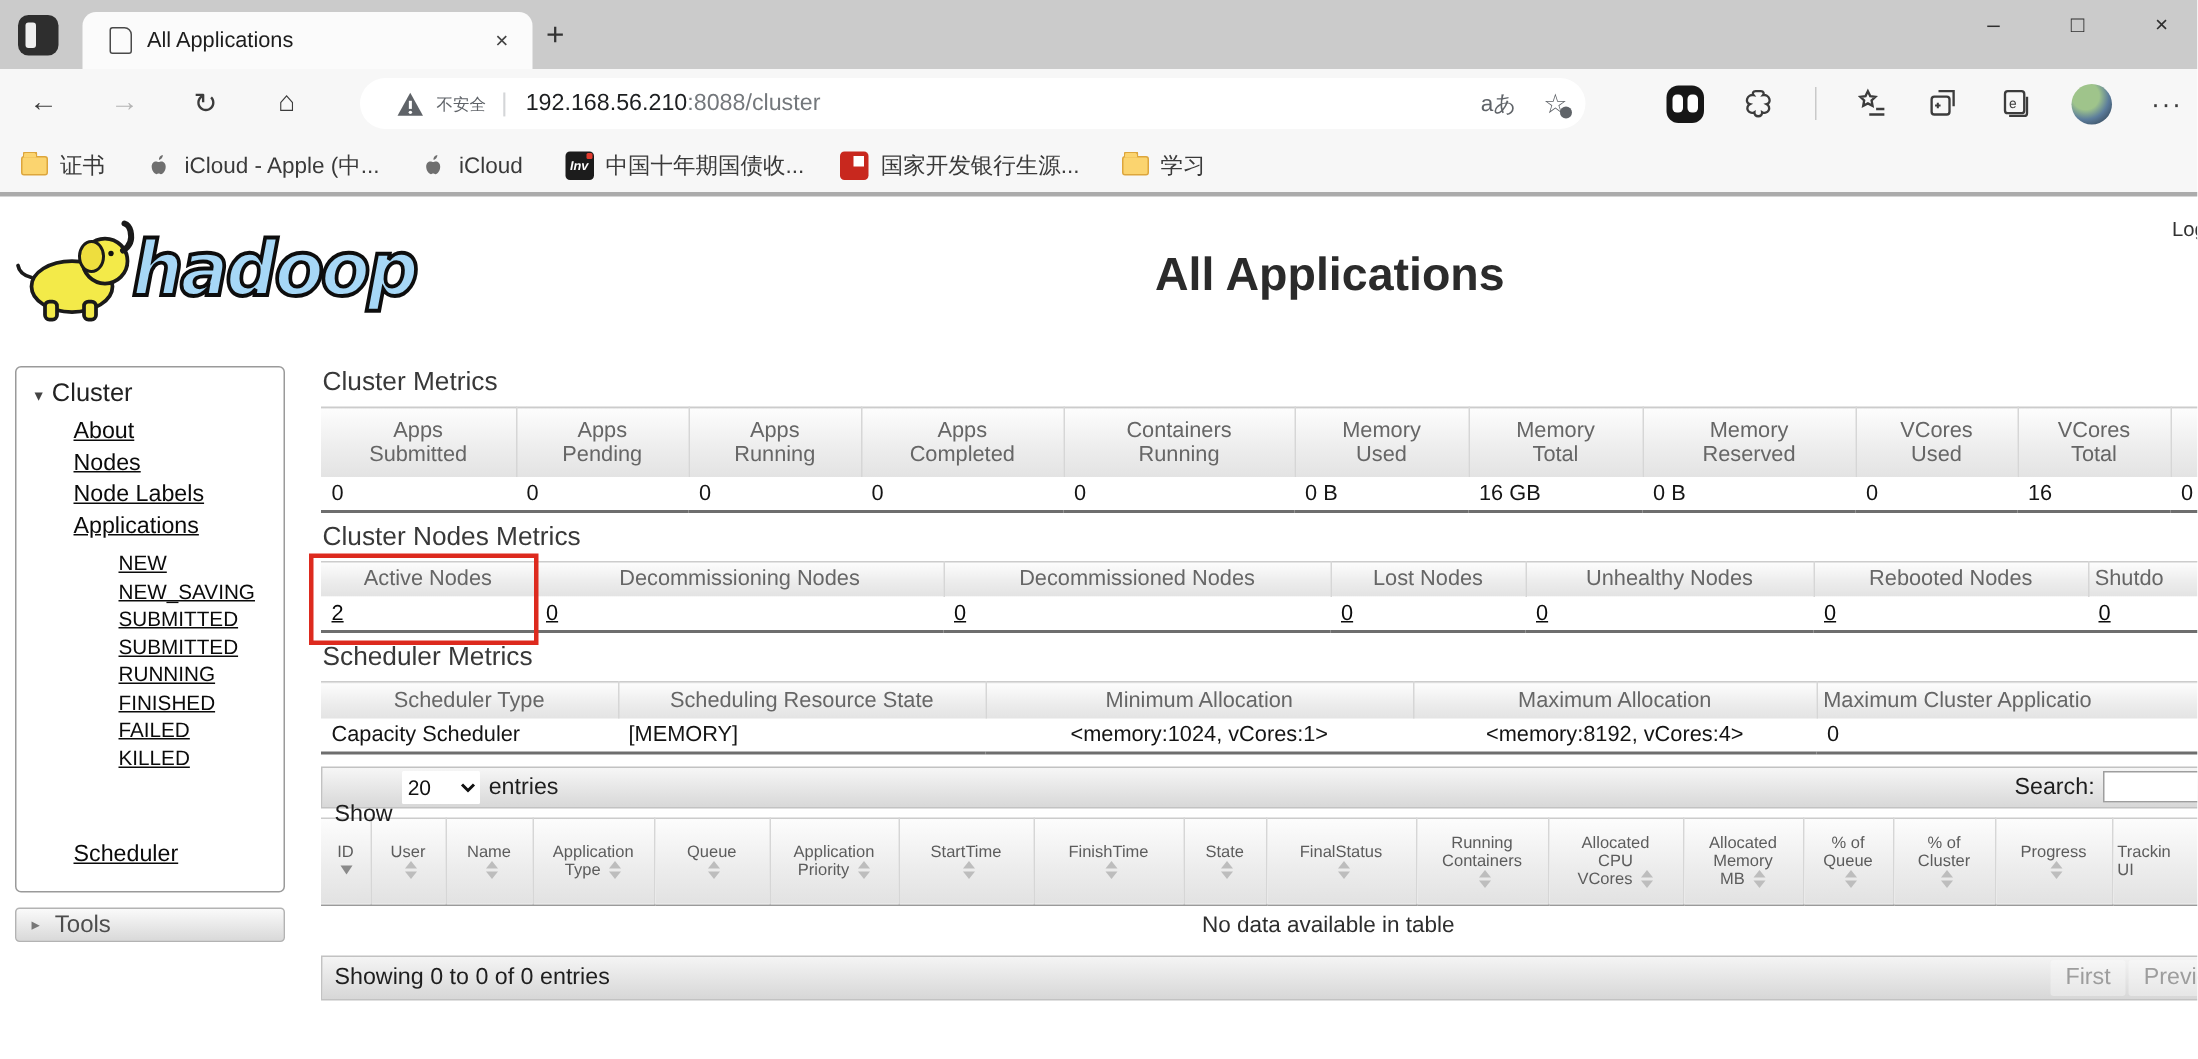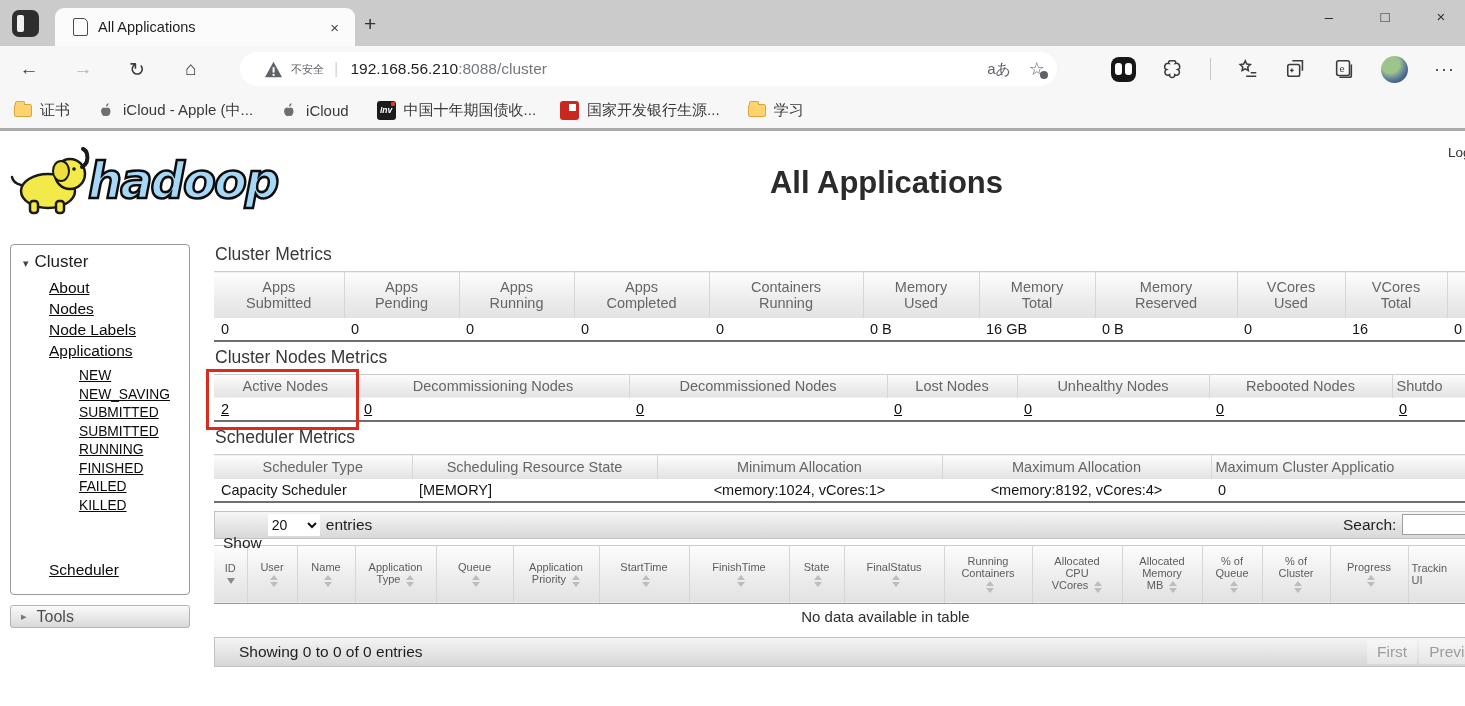--- a/index.html
+++ b/index.html
@@ -130,21 +130,21 @@
   table.apps th:last-child { border-right:none; }
   table.apps th .lbl { white-space:pre-line; }
   .sort-both { display:inline-block; vertical-align:middle; margin-left:3px; }
   .sort-both i { display:block; width:0; height:0; border-left:4px solid transparent; border-right:4px solid transparent; }
   .sort-both i.up { border-bottom:5px solid #bdbdbd; margin-bottom:2px; }
   .sort-both i.dn { border-top:5px solid #bdbdbd; }
   .sort-desc { display:inline-block; vertical-align:middle; margin-left:2px; width:0; height:0; border-left:4px solid transparent; border-right:4px solid transparent; border-top:6px solid #8a8a8a; }
   td.empty-cell { text-align:center; font-size:15px; color:#2e2e2e; padding:4px 0 6px 0; }
 
   .dt-footer { position:relative; width:1343px; height:30px; margin-top:6px; background:linear-gradient(#f4f4f4,#d7d7d7); border:1px solid #c2c2c2; display:flex; align-items:center; font-size:15.5px; color:#1e1e1e; }
-  .dt-footer .showing { margin-left:24px; }
+  .dt-footer .showing { margin-left:8px; }
   .paginate { position:absolute; left:1150px; display:flex; }
   .paginate span { color:#9d9d9d; padding:3px 10px; background:rgba(255,255,255,0.35); border-radius:2px; margin-left:2px; white-space:nowrap; }
 
   .annotation-box { position:absolute; left:206px; top:238px; width:153px; height:61px; border:3px solid #dd2a1e; z-index:9; pointer-events:none; }
 
   .watermark { position:absolute; right:18px; top:546px; font-size:20px; color:#c9c9c9; }
 </style>
 </head>
 <body>
 

